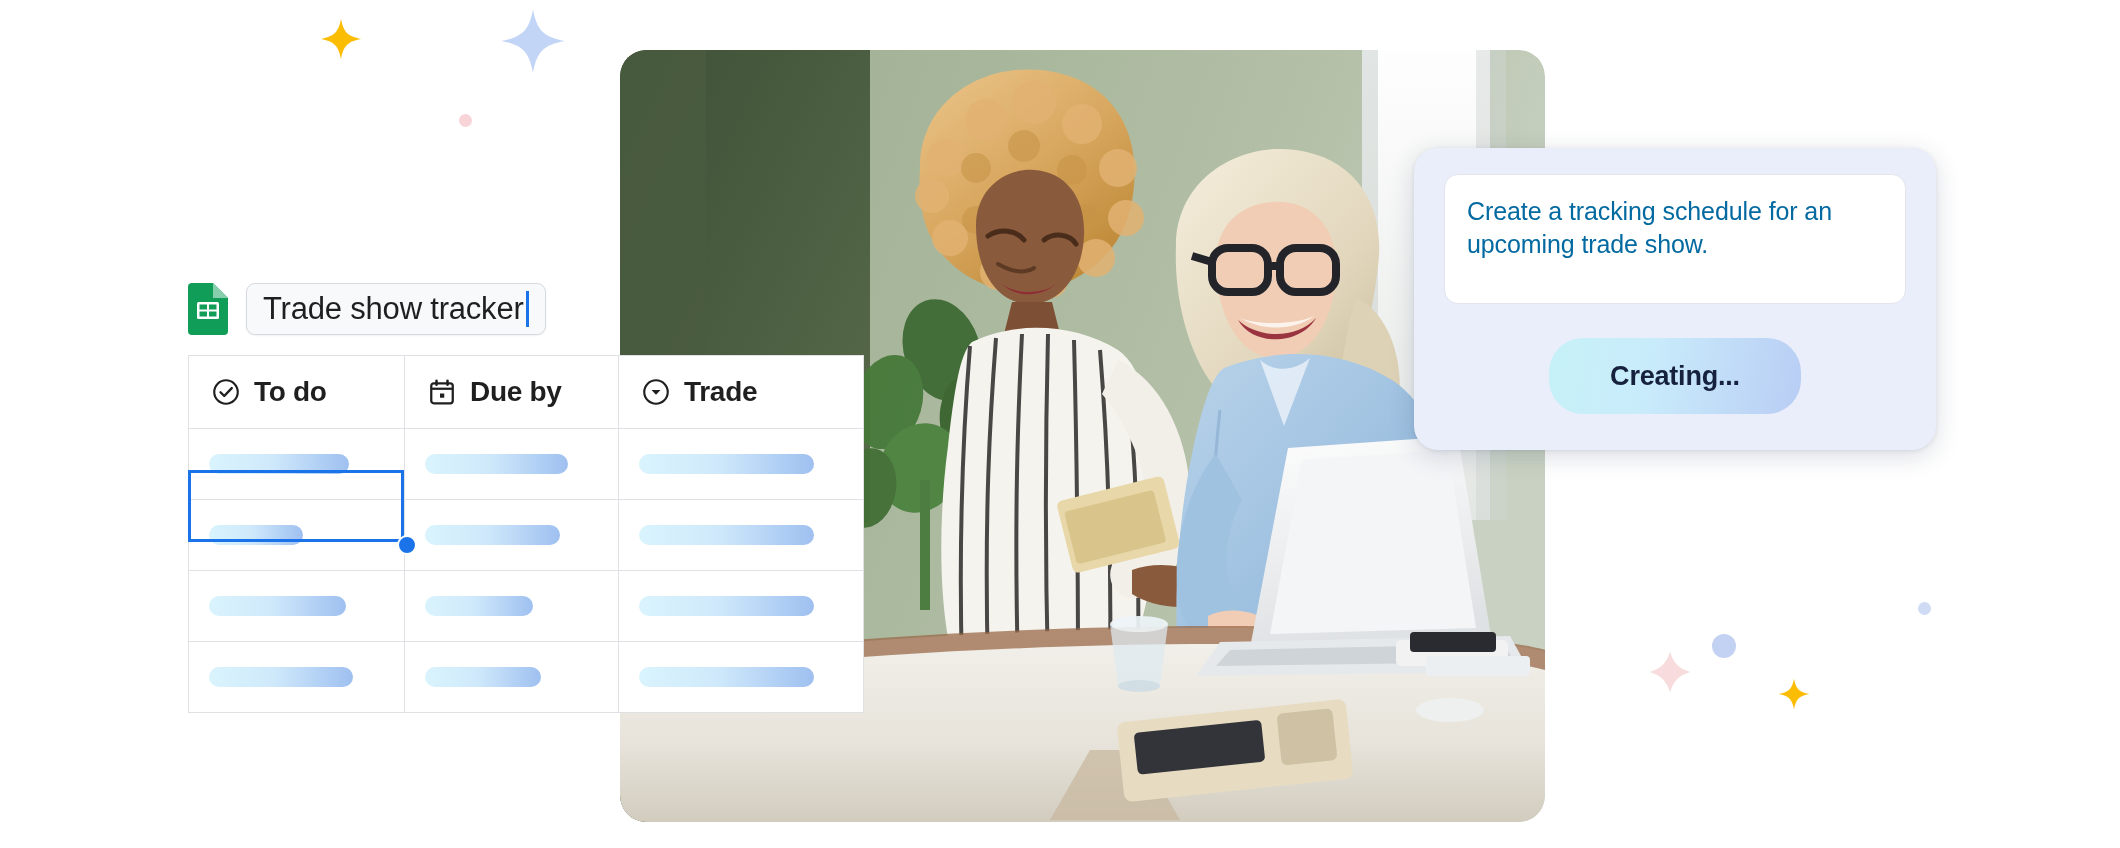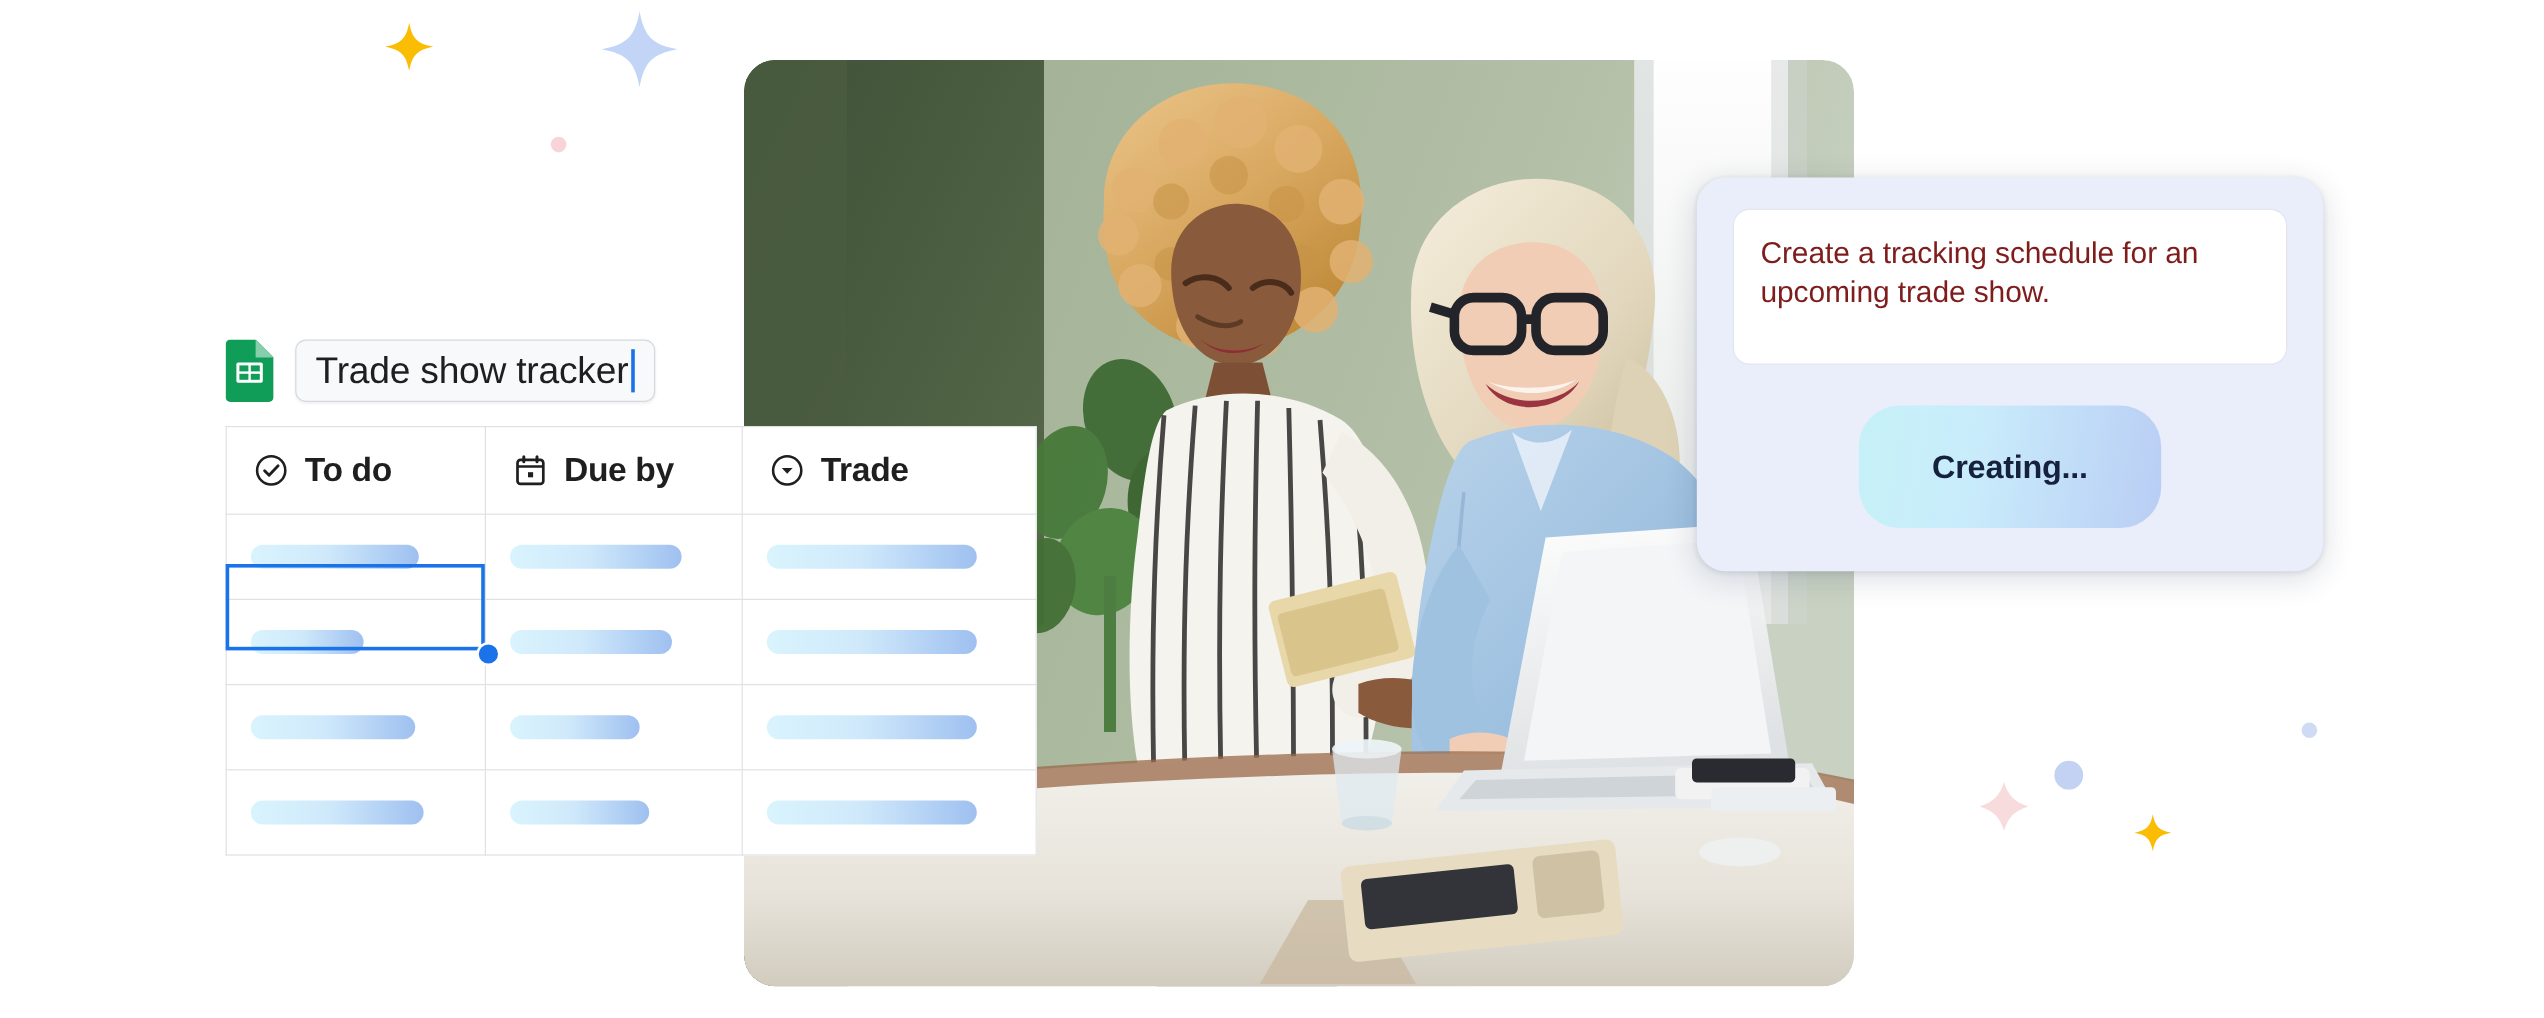--- a/index.html
+++ b/index.html
@@ -189,33 +189,33 @@
   #prompt-box {
     background: #ffffff;
     border: 1px solid #e2e5ee;
     border-radius: 14px;
     padding: 20px 22px 22px 22px;
     min-height: 86px;
   }
   #prompt-text {
     font-size: 25px;
     line-height: 1.32;
-    color: #7f1d1d;
+    color: #0369a1;
     letter-spacing: -0.1px;
   }
 
   #creating-row {
     display: flex;
     justify-content: center;
     margin-top: 34px;
   }
   #creating-button {
     min-width: 180px;
     height: 68px;
-    padding: 17px 36px;
+    padding: 4px 36px;
     border-radius: 34px;
     display: flex;
     align-items: center;
     justify-content: center;
     background: linear-gradient(100deg, #c6f1f7 0%, #c9ecfb 38%, #b9cdf4 100%);
     cursor: pointer;
   }
   #creating-label {
     font-size: 27px;
     font-weight: bold;

